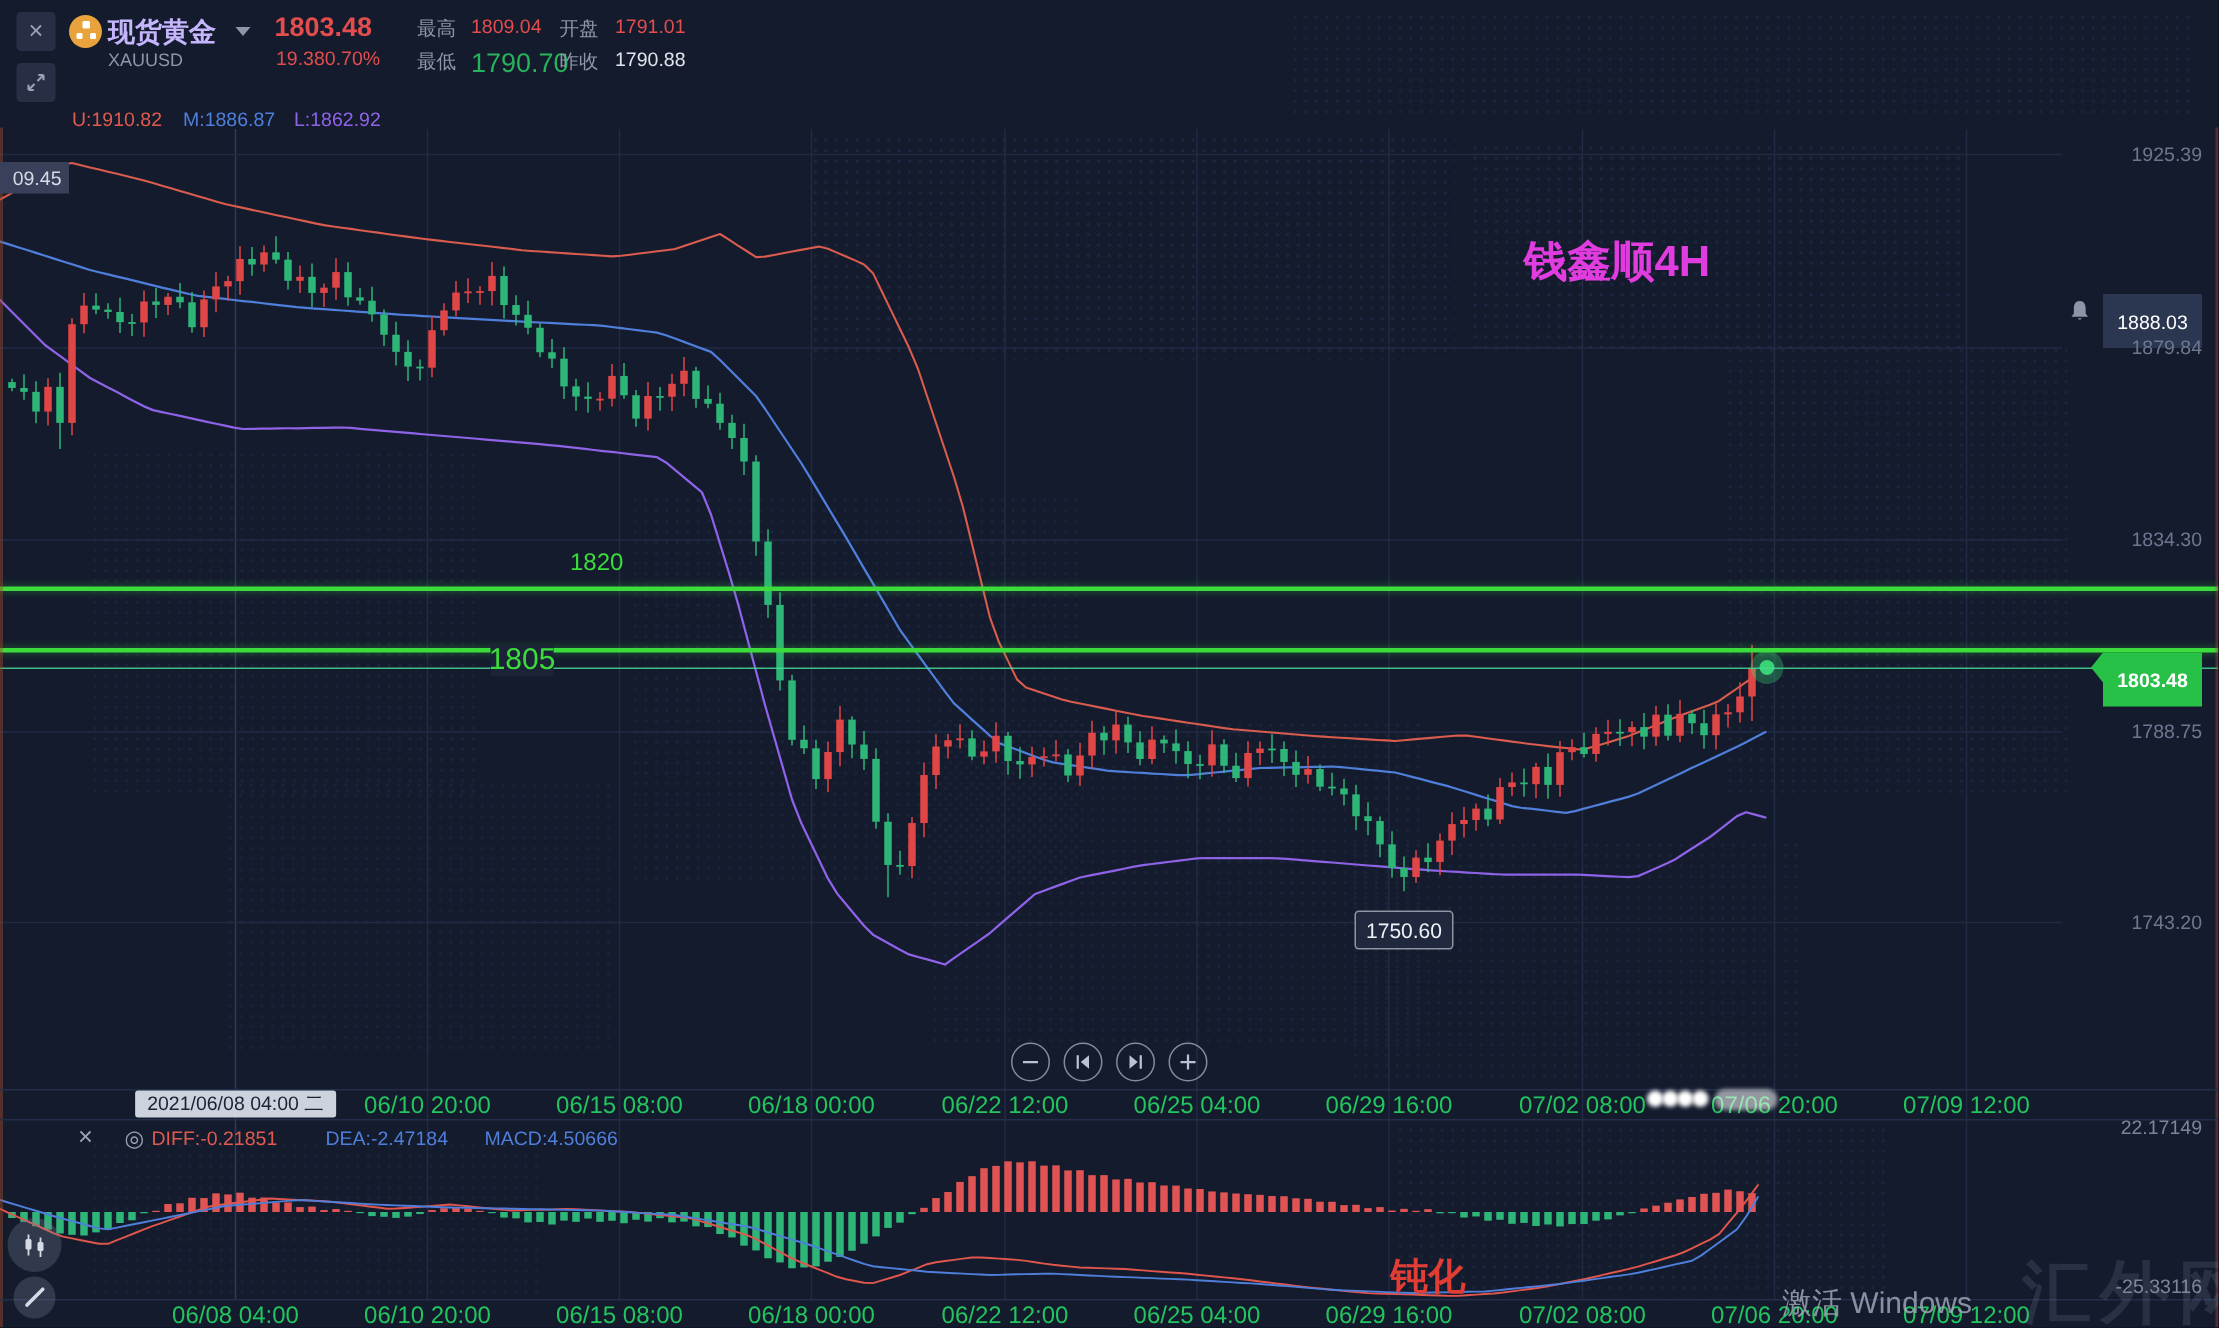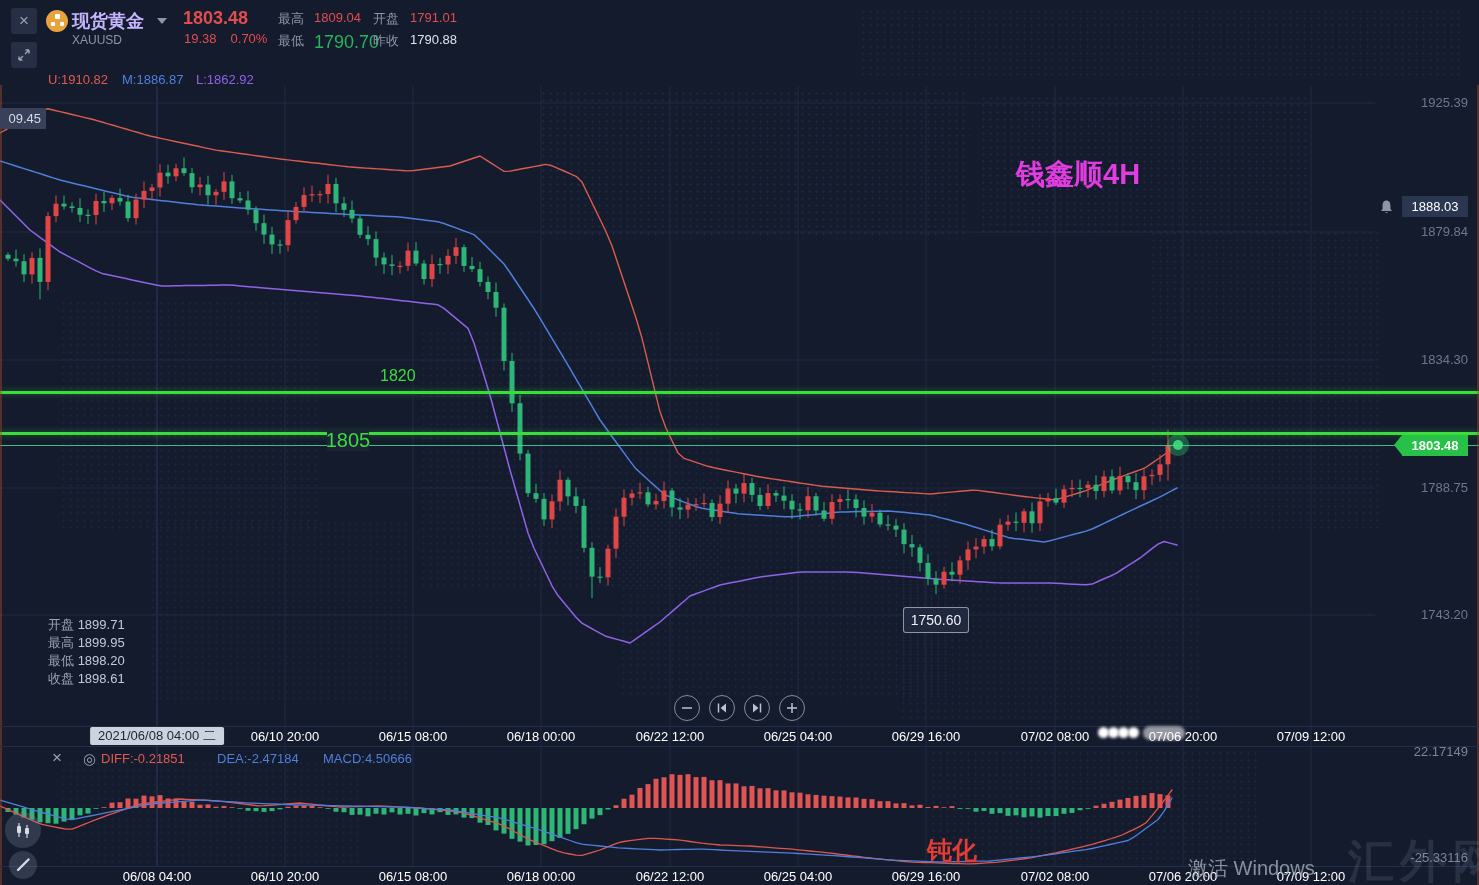--- a/index.html
+++ b/index.html
@@ -3,32 +3,32 @@
 <meta charset="utf-8">
 <style>
   html,body{margin:0;padding:0;background:#0d1322;}
   #app{position:relative;width:1479px;height:885px;background:#141b2d;overflow:hidden;
        font-family:"Liberation Sans","DejaVu Sans",sans-serif;color:#c6cdd8;}
   .abs{position:absolute;}
   .dots{position:absolute;background-image:radial-gradient(circle,#26314e 1px,transparent 1.4px);
         background-size:7px 7px;pointer-events:none;}
   svg#chart{position:absolute;left:0;top:0;}
   .axis-p{position:absolute;right:11px;font-size:13px;color:#6d7790;white-space:nowrap;z-index:7;}
-  .axis-t{position:absolute;font-size:13px;color:#ffffff;transform:translateX(-50%);white-space:nowrap;z-index:7;}
+  .axis-t{position:absolute;font-size:16px;color:#22c55e;transform:translateX(-50%);white-space:nowrap;z-index:7;}
   .hline{position:absolute;left:0;width:1479px;height:3px;background:#3bdc3b;z-index:5;
          box-shadow:0 0 6px rgba(60,220,60,.45);}
   .priceline{position:absolute;left:0;width:1479px;height:1px;background:rgba(72,219,150,.85);z-index:4;}
   .sqbtn{position:absolute;width:26px;height:26px;background:#262f44;border-radius:3px;z-index:10;
          display:flex;align-items:center;justify-content:center;color:#9aa3b5;}
   .circbtn{position:absolute;width:26px;height:26px;border:1.2px solid rgba(190,200,216,.65);
            border-radius:50%;box-sizing:border-box;z-index:8;display:flex;align-items:center;justify-content:center;}
   .toolcirc{position:absolute;border-radius:50%;background:rgba(125,136,158,.28);z-index:9;
             display:flex;align-items:center;justify-content:center;}
   .lbl{position:absolute;white-space:nowrap;}
-  .badge{position:absolute;width:66px;height:21px;border-radius:0;color:#fff;font-size:13px;
+  .badge{position:absolute;width:66px;height:36px;border-radius:0;color:#fff;font-size:13px;
          display:flex;align-items:center;justify-content:center;z-index:7;white-space:nowrap;}
   .smudge{position:absolute;background:#fff;border-radius:50%;filter:blur(1.5px);z-index:8;}
   .tt-row span{display:inline-block;}
 </style>
 </head>
 <body>
 
 <div id="app">
 
   <div class="dots" style="left:860px;top:8px;width:600px;height:72px;opacity:.4"></div>
@@ -547,46 +547,40 @@
     <span class="abs" style="left:9px;top:4px;width:4.5px;height:4.5px;background:#fff;border-radius:1px"></span>
     <span class="abs" style="left:4.5px;top:11.5px;width:4.5px;height:4.5px;background:#fff;border-radius:1px"></span>
     <span class="abs" style="left:13.5px;top:11.5px;width:4.5px;height:4.5px;background:#fff;border-radius:1px"></span>
   </div>
   <div class="lbl" style="left:72px;top:9px;font-size:18px;font-weight:bold;color:#c4b5fd;z-index:10">现货黄金</div>
   <span class="abs" style="left:157px;top:18px;width:0;height:0;border-left:5px solid transparent;border-right:5px solid transparent;border-top:6px solid #8d96a8;z-index:10"></span>
   <div class="lbl" style="left:72px;top:33px;font-size:12px;color:#8d96a8;z-index:10">XAUUSD</div>
 
   <div class="lbl" style="left:183px;top:8px;font-size:18px;font-weight:bold;color:#e34d4d;z-index:10">1803.48</div>
   <div class="lbl" style="left:184px;top:31px;font-size:13px;color:#e34d4d;z-index:10">
-    <span>19.38</span><span style="margin-left:14px">0.70%</span>
+    <span>19.38</span><span style="">0.70%</span>
   </div>
 
   <div class="lbl" style="left:278px;top:10px;font-size:13px;color:#8d96a8;z-index:10">最高</div>
   <div class="lbl" style="left:314px;top:10px;font-size:13px;color:#e34d4d;z-index:10">1809.04</div>
   <div class="lbl" style="left:278px;top:32px;font-size:13px;color:#8d96a8;z-index:10">最低</div>
   <div class="lbl" style="left:314px;top:32px;font-size:18px;color:#27b35c;z-index:10">1790.70</div>
   <div class="lbl" style="left:373px;top:10px;font-size:13px;color:#8d96a8;z-index:10">开盘</div>
   <div class="lbl" style="left:410px;top:10px;font-size:13px;color:#e34d4d;z-index:10">1791.01</div>
   <div class="lbl" style="left:373px;top:32px;font-size:13px;color:#8d96a8;z-index:10">昨收</div>
   <div class="lbl" style="left:410px;top:32px;font-size:13px;color:#dfe4ec;z-index:10">1790.88</div>
 
   <div class="lbl" style="left:48px;top:72px;font-size:13px;color:#e05a4e;z-index:10">U:1910.82</div>
   <div class="lbl" style="left:122px;top:72px;font-size:13px;color:#4f7fdb;z-index:10">M:1886.87</div>
   <div class="lbl" style="left:196px;top:72px;font-size:13px;color:#8f63e8;z-index:10">L:1862.92</div>
 
   <div class="lbl" style="left:1016px;top:155px;font-size:29px;font-weight:bold;color:#e03ce0;z-index:6">钱鑫顺4H</div>
 
   <div class="lbl" style="left:903px;top:607px;width:64px;height:24px;background:rgba(32,41,62,.95);border:1px solid rgba(235,240,248,.55);border-radius:3px;color:#eef1f6;font-size:14px;display:flex;align-items:center;justify-content:center;z-index:6">1750.60</div>
 
-  <div class="abs" style="left:48px;top:616px;font-size:13px;line-height:18px;z-index:6;color:#9aa3b5">
-    <div class="tt-row"><span>开盘</span> <span style="color:#c3cad6">1899.71</span></div>
-    <div class="tt-row"><span>最高</span> <span style="color:#c3cad6">1899.95</span></div>
-    <div class="tt-row"><span>最低</span> <span style="color:#c3cad6">1898.20</span></div>
-    <div class="tt-row"><span>收盘</span> <span style="color:#c3cad6">1898.61</span></div>
-  </div>
 
   <div class="circbtn" style="left:674px;top:695px">
     <svg width="12" height="12" viewBox="0 0 12 12">
         <path d="M1 6 L11 6" stroke="#b9c2d2" stroke-width="1.5"></path>
       </svg>
   </div>
   <div class="circbtn" style="left:709px;top:695px">
     <svg width="12" height="12" viewBox="0 0 12 12">
         <path d="M2.5 1.5 L2.5 10.5" stroke="#b9c2d2" stroke-width="1.5"></path>
         <path d="M10 1.5 L4.5 6 L10 10.5 Z" fill="#b9c2d2"></path>

